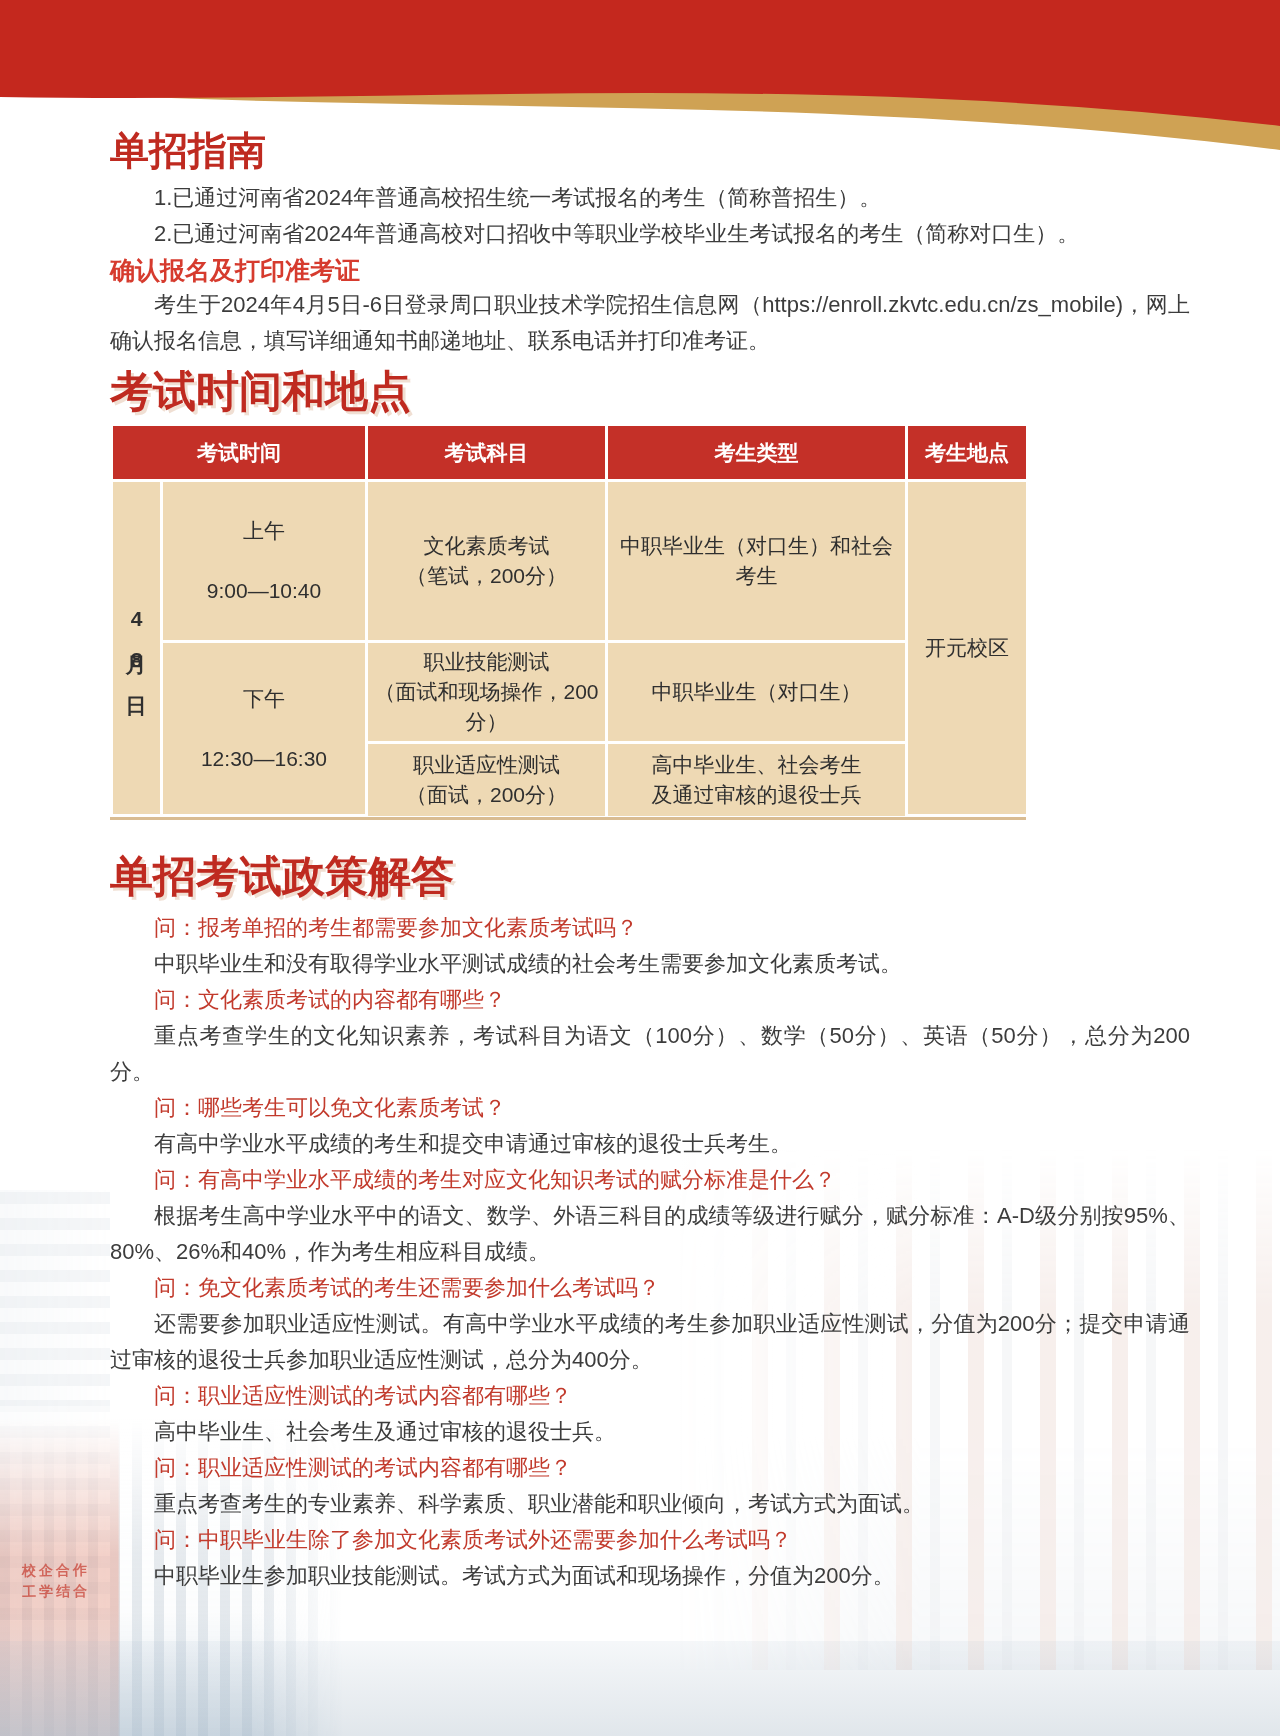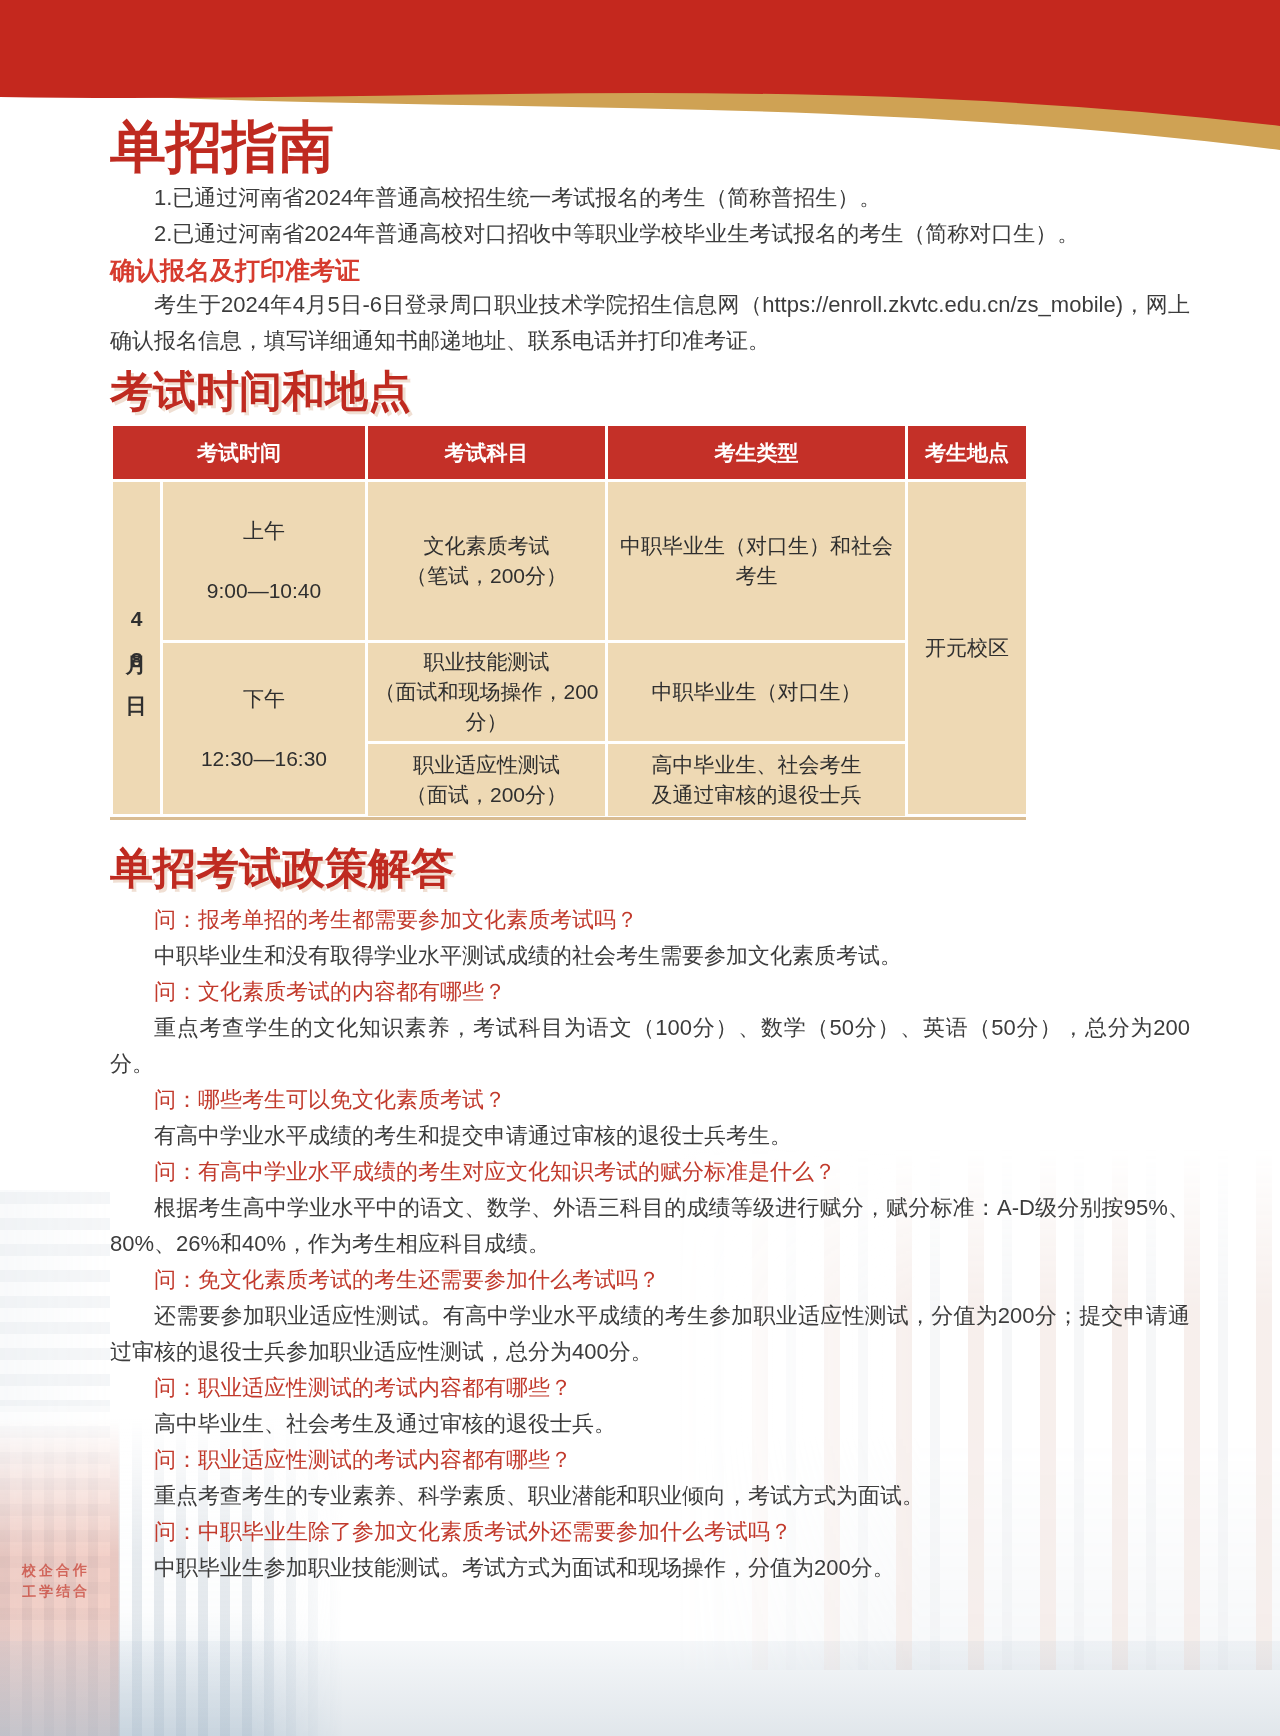--- a/index.html
+++ b/index.html
@@ -62,40 +62,39 @@
   .wm-caption{
     position:absolute;left:22px;top:1560px;z-index:1;
     font-size:14px;line-height:21px;letter-spacing:3px;
     font-weight:600;color:rgba(198,62,50,.72);
     transform:rotate(-1deg);
   }
   
   .content{position:relative;z-index:2;padding:126px 90px 0 110px;}
   .page-title{
     margin:0 0 4px 0;
-    font-size:56px;line-height:50px;font-weight:bold;
+    font-size:39px;line-height:50px;font-weight:bold;
     color:var(--title-red);
-    font-family:Liberation Mono, monospace;
   }
   .sec-head{
     margin:4px 0 3px 0;
     font-size:25px;line-height:28px;font-weight:600;
     color:var(--section-red);
   }
   .para{
     margin:0;font-size:22px;line-height:36px;
     text-indent:2em;text-align:justify;color:var(--body-text);
   }
   .big-title{
     margin:8px 0 6px 0;
     font-size:43px;line-height:48px;font-weight:bold;
     color:var(--title-red);
     text-shadow:3px 3px 0 rgba(205,150,110,.30);
   }
-  .big-title.second{margin-top:24px;margin-bottom:10px;}
+  .big-title.second{margin-top:32px;margin-bottom:10px;}
   
   .table-wrap{margin-top:8px;width:916px;border-bottom:3px solid var(--table-edge);}
   table.sched{border-collapse:collapse;width:916px;table-layout:fixed;}
   table.sched th, table.sched td{border:3px solid #fff;}
   table.sched th{
     background:var(--table-header-bg);color:#fff;
     height:56px;font-size:21px;font-weight:bold;text-align:center;
   }
   table.sched td{
     background:var(--table-cell-bg);

